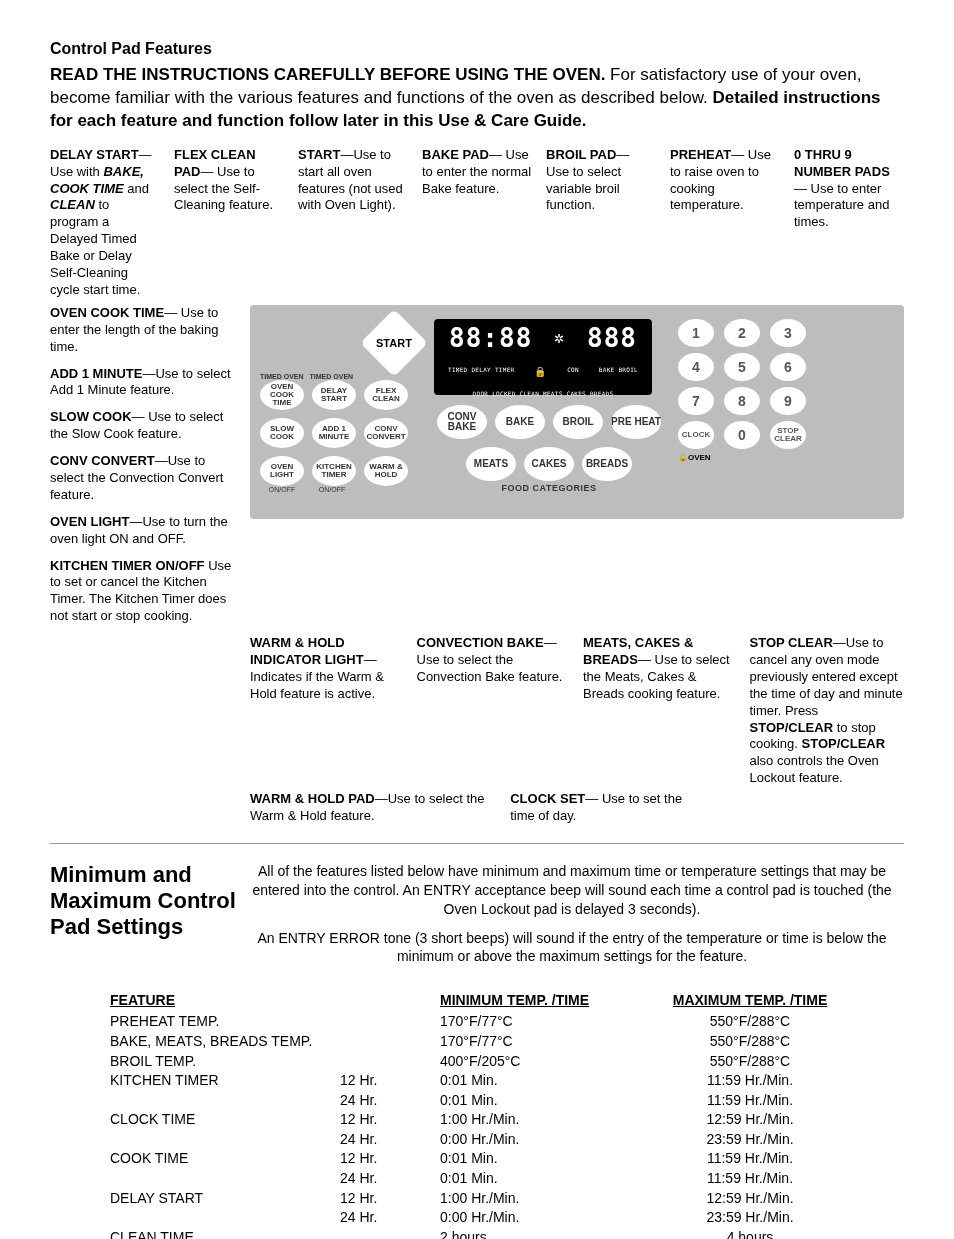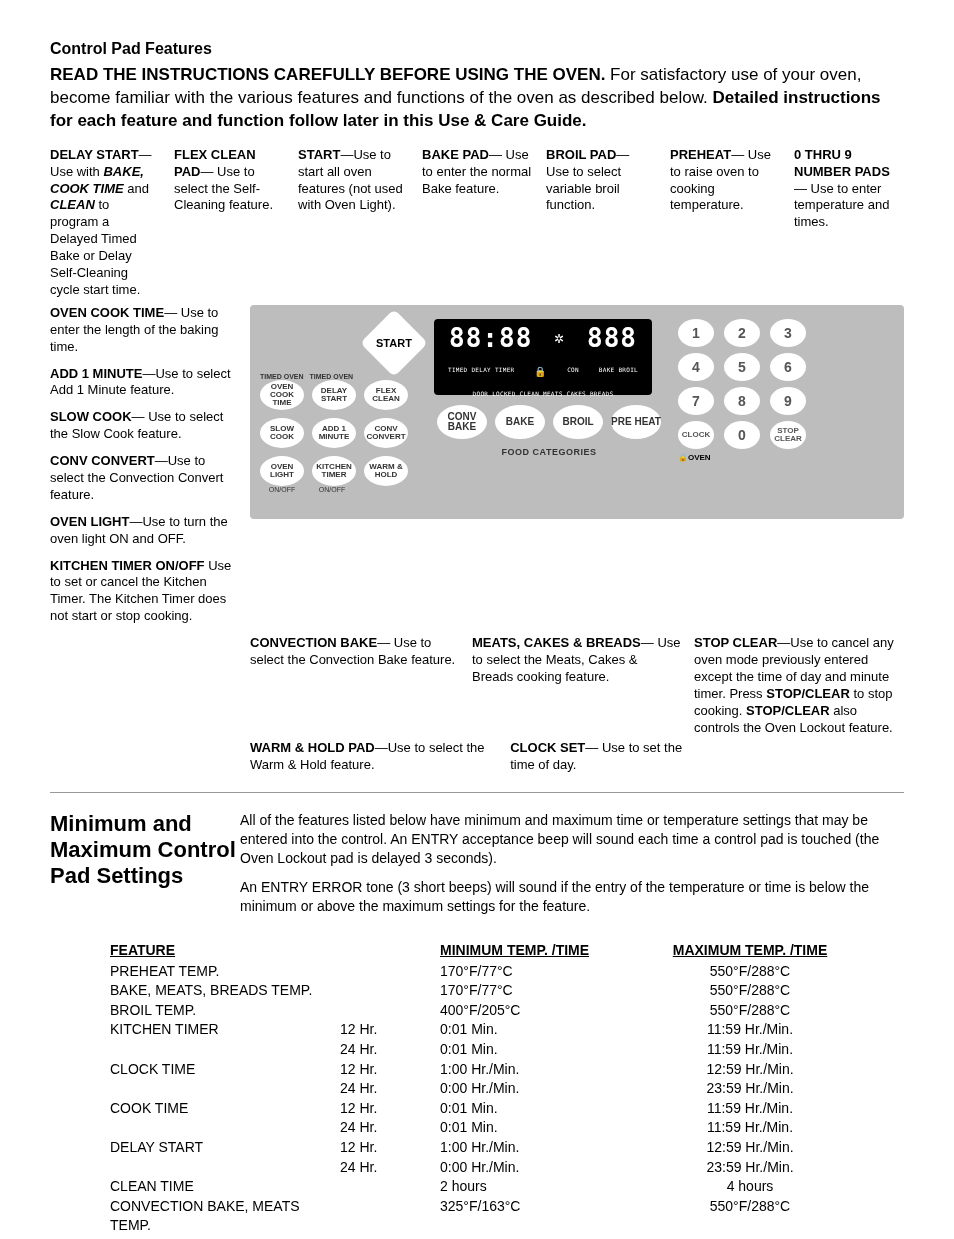--- a/index.html
+++ b/index.html
@@ -164,21 +164,21 @@
   .callouts-bot .h { font-weight: bold; }
   hr.sep {
     border: none;
     border-top: 1px solid #999;
     margin: 18px 0;
     clear: both;
   }
   .section2 { display: flex; }
   .section2 .side { width: 190px; }
   .section2 .body { flex: 1; font-size: 14px; line-height: 1.35; }
-  .section2 .body p { margin: 0 0 10px 0; }
+  .section2 .body p { margin: 0 0 10px 0; text-align: center; }
   .table {
     margin-top: 16px;
     margin-left: 60px;
     font-size: 14px;
   }
   .table .thead {
     display: flex;
     font-weight: bold;
     text-decoration: underline;
     margin-bottom: 4px;
@@ -273,20 +273,25 @@
           <div class="lcd-bot">
                 <span>DOOR LOCKED  CLEAN    MEATS CAKES BREADS</span>
               </div>
         </div>
         <div class="panel-row" style="margin-top:10px; justify-content:center;">
           <div class="pad-oval big">CONV BAKE</div>
           <div class="pad-oval big">BAKE</div>
           <div class="pad-oval big">BROIL</div>
           <div class="pad-oval big">PRE HEAT</div>
         </div>
+        <div class="panel-row" style="justify-content:center; margin-bottom:0;">
+          <div class="pad-oval big">MEATS</div>
+          <div class="pad-oval big">CAKES</div>
+          <div class="pad-oval big">BREADS</div>
+        </div>
         <div class="food-cat">FOOD CATEGORIES</div>
       </div>
 
       <div style="width:170px;">
         <div class="keypad">
           <div class="key">1</div>
           <div class="key">2</div>
           <div class="key">3</div>
           <div class="key">4</div>
           <div class="key">5</div>
@@ -299,20 +304,21 @@
           <div class="key small">STOP CLEAR</div>
         </div>
         <div style="font-size:8px; font-weight:bold; margin-top:4px;">
           <span>🔒</span><span>OVEN</span>
         </div>
       </div>
     </div>
   </div>
 
   <div class="callouts-bot">
+    <div><span class="h">WARM &amp; HOLD INDICATOR LIGHT</span><span>—Indicates if the Warm &amp; Hold feature is active.</span></div>
     <div><span class="h">CONVECTION BAKE</span><span>— Use to select the Convection Bake feature.</span></div>
     <div><span class="h">MEATS, CAKES &amp; BREADS</span><span>— Use to select the Meats, Cakes &amp; Breads cooking feature.</span></div>
     <div><span class="h">STOP CLEAR</span><span>—Use to cancel any oven mode previously entered except the time of day and minute timer. Press <b>STOP/CLEAR</b> to stop cooking. <b>STOP/CLEAR</b> also controls the Oven Lockout feature.</span></div>
   </div>
   <div class="callouts-bot" style="margin-top:4px;">
     <div style="flex:1.3"><span class="h">WARM &amp; HOLD PAD</span><span>—Use to select the Warm &amp; Hold feature.</span></div>
     <div style="flex:1"><span class="h">CLOCK SET</span><span>— Use to set the time of day.</span></div>
     <div style="flex:1"></div>
   </div>
 </div>

